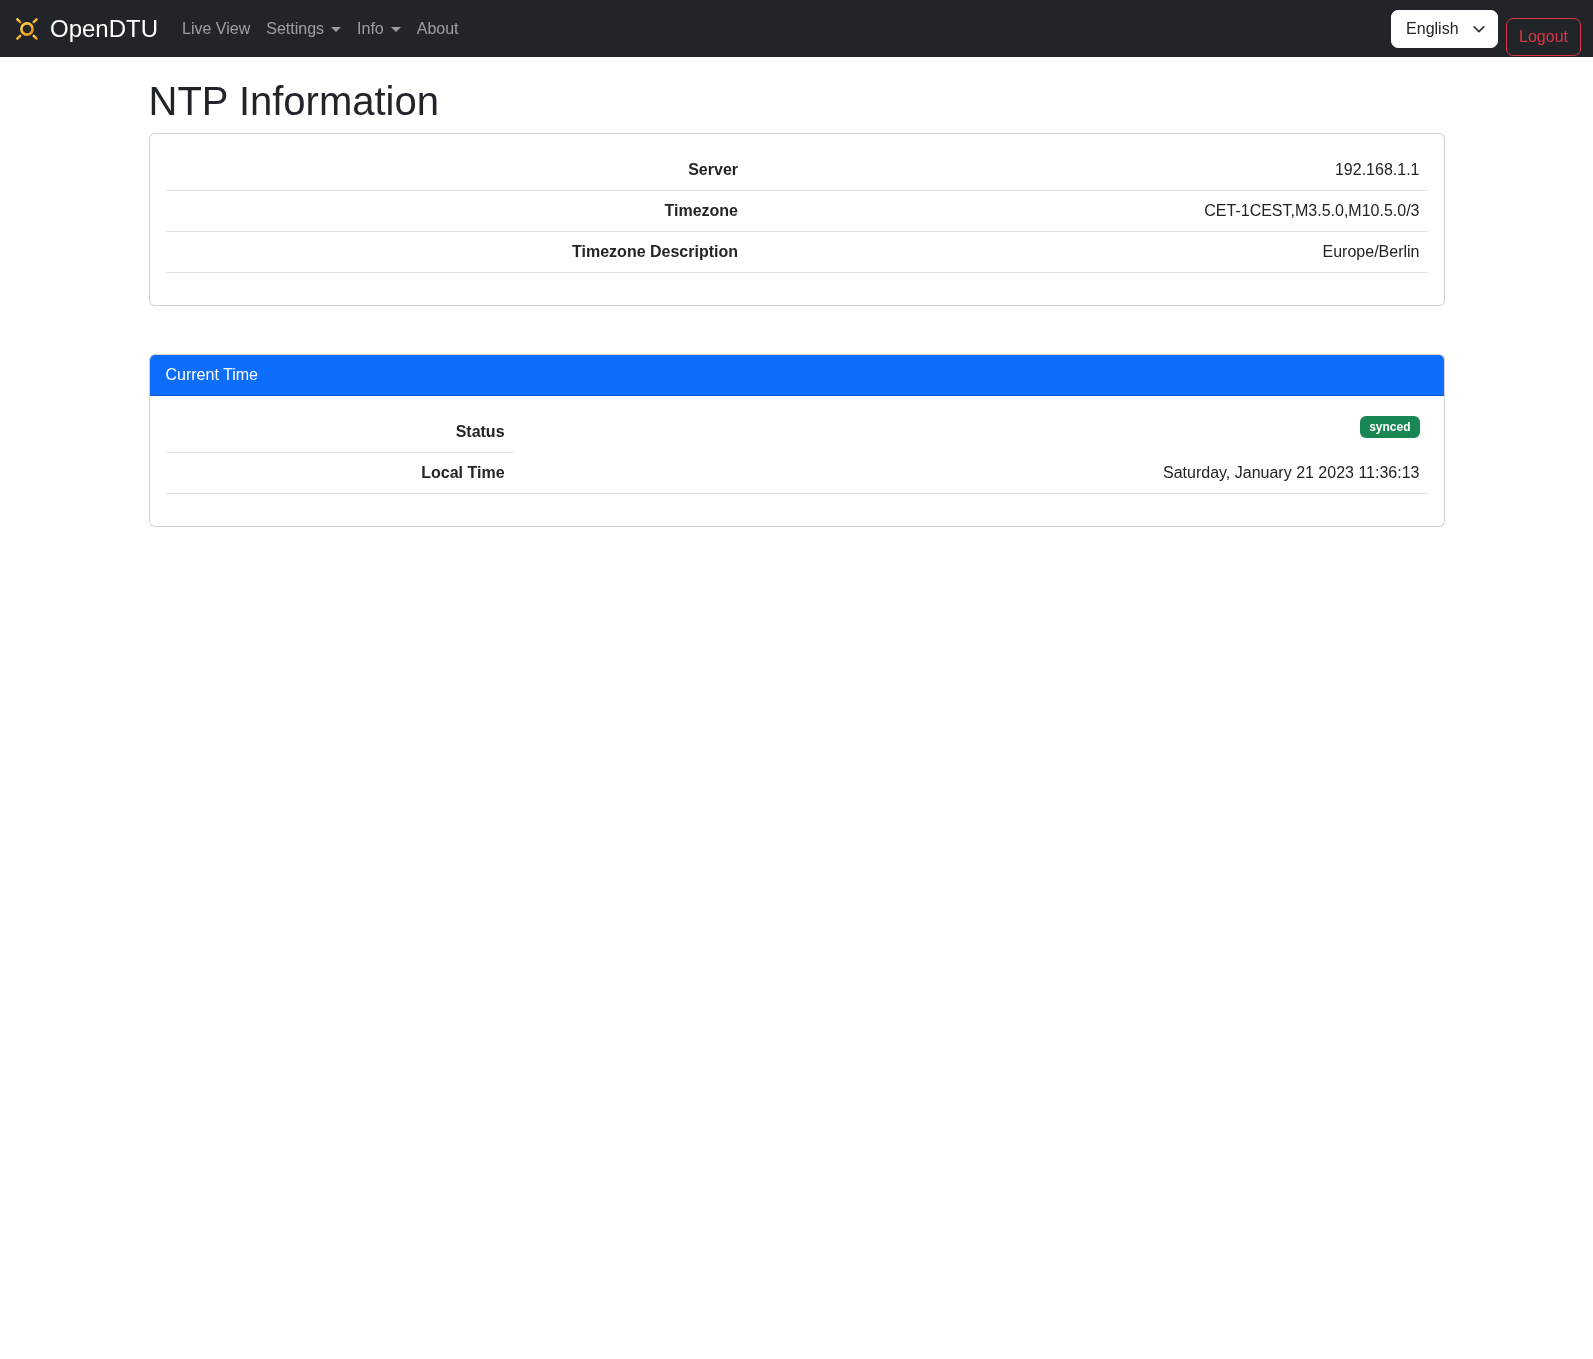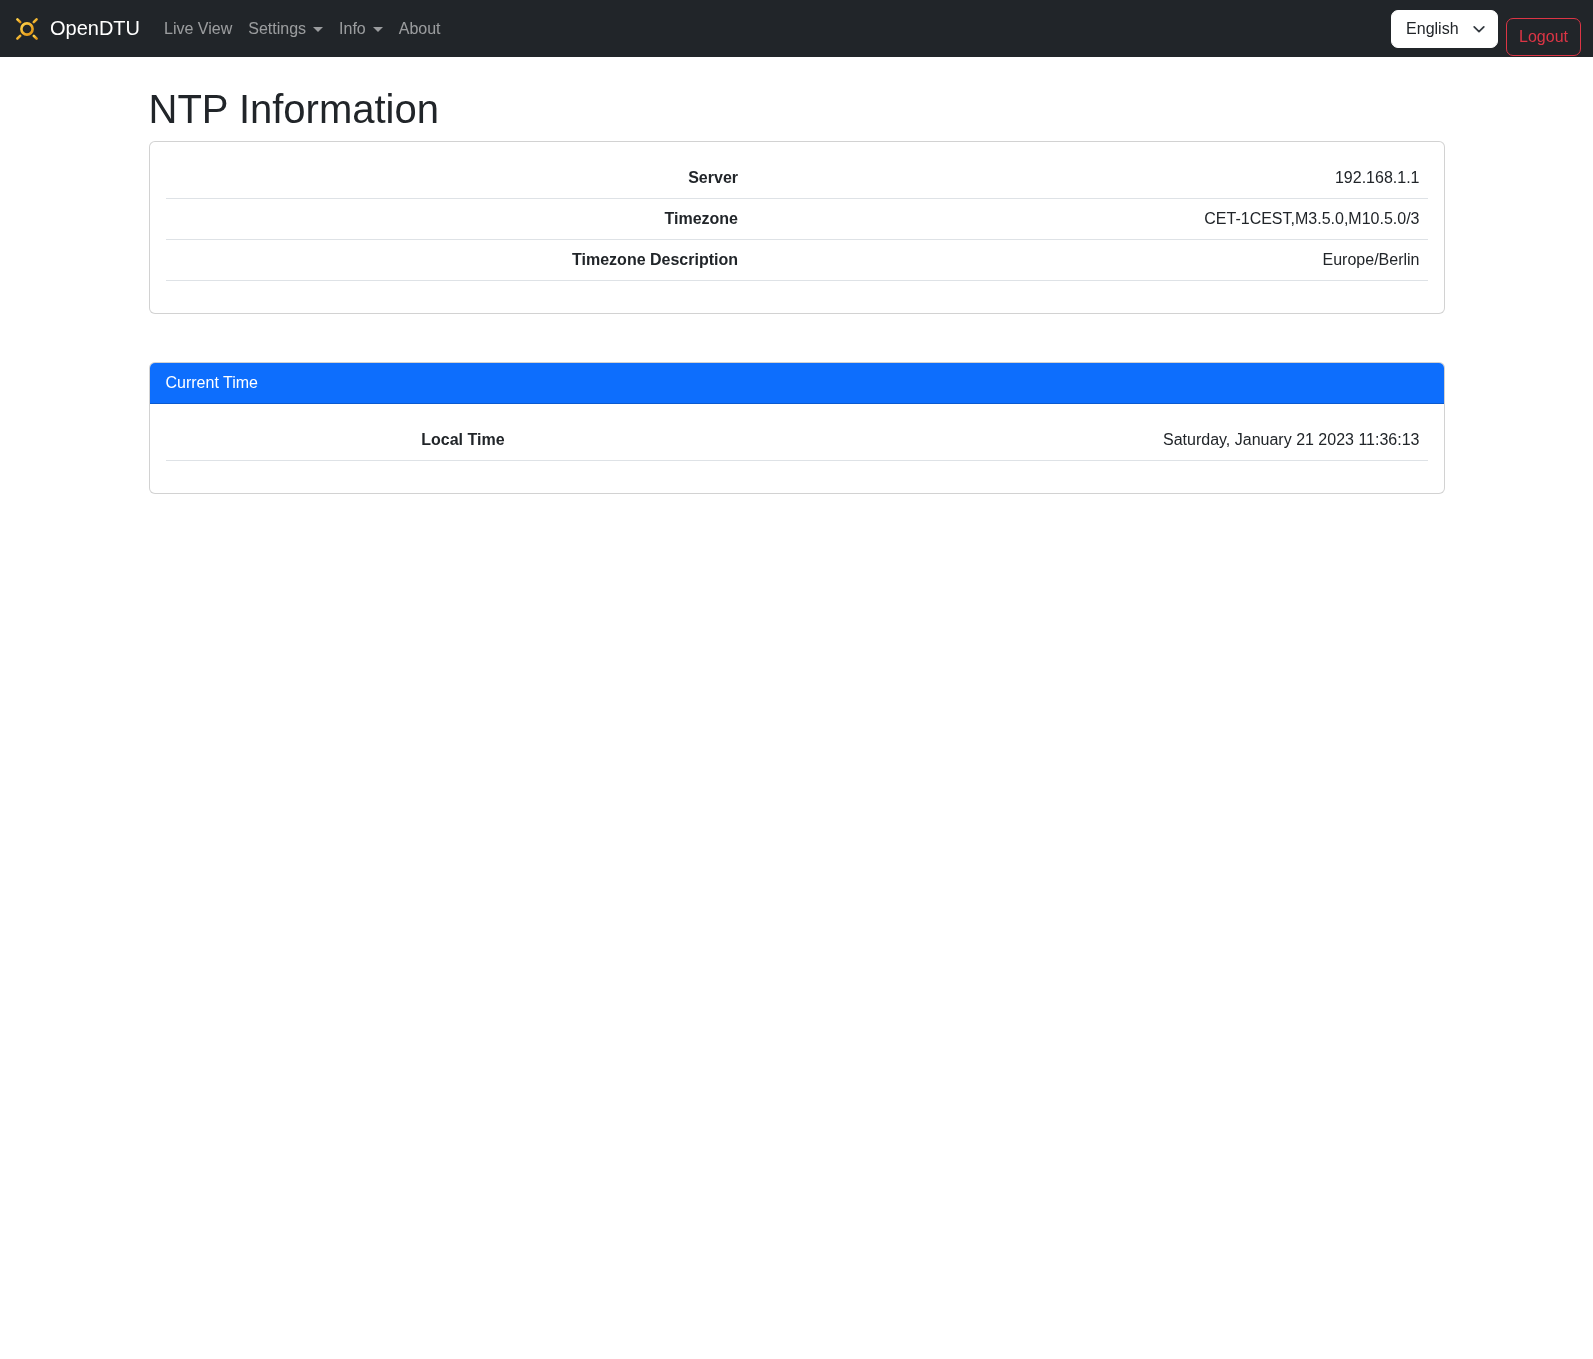--- a/index.html
+++ b/index.html
@@ -26,21 +26,21 @@
     background:var(--navbar-bg);
     display:flex;
     align-items:center;
     padding:0 12px;
   }
   .brand{
     display:flex;
     align-items:center;
     gap:8px;
     color:#fff;
-    font-size:20px;
+    font-size:24px;
     text-decoration:none;
     margin-right:16px;
     cursor:pointer;
     white-space:nowrap;
   }
   .nav-menu{
     display:flex;
     list-style:none;
     align-items:center;
     flex:1 1 auto;
@@ -98,21 +98,21 @@
     padding:6px 12px;
     font-size:16px;
     font-family:inherit;
     cursor:pointer;
     margin-top:16px;
   }
 
   
   .container{
     max-width:1320px;
-    margin:12px auto;
+    margin:4px auto;
     padding:16px 12px 0;
   }
   h1.page-title{
     font-size:40px;
     font-weight:500;
     line-height:1.2;
     margin-bottom:8px;
     color:var(--text);
   }
   .card{
@@ -240,20 +240,26 @@
       </table>
     </div>
   </section>
 
   <section class="card spaced">
     <div class="card-header">Current Time</div>
     <div class="card-body">
       <table class="info-table time-table">
         <tbody>
           <tr>
+            <th>Status</th>
+            <td class="badge-cell">
+              <span class="badge">synced</span>
+            </td>
+          </tr>
+          <tr>
             <th>Local Time</th>
             <td>Saturday, January 21 2023 11:36:13</td>
           </tr>
         </tbody>
       </table>
     </div>
   </section>
 </main>
 
 </body></html>

